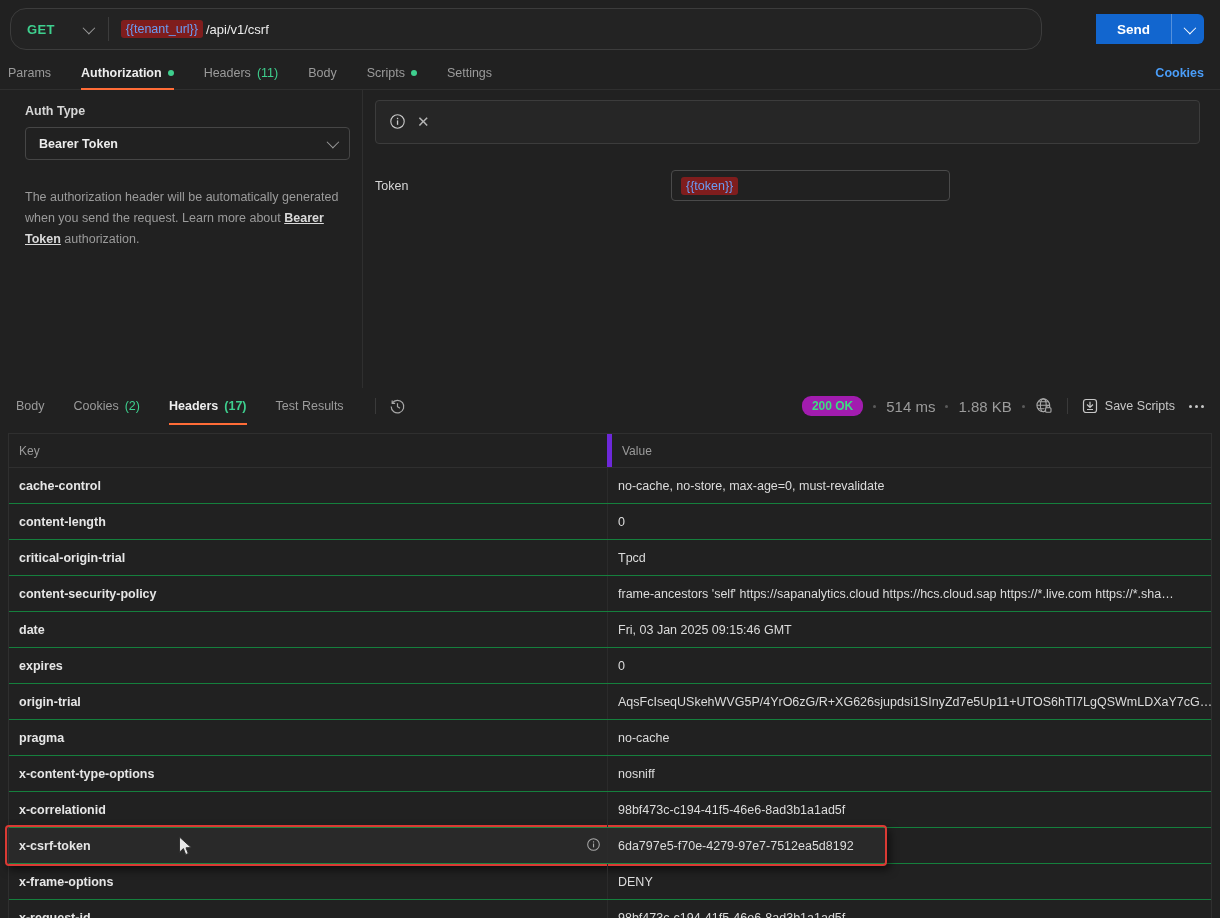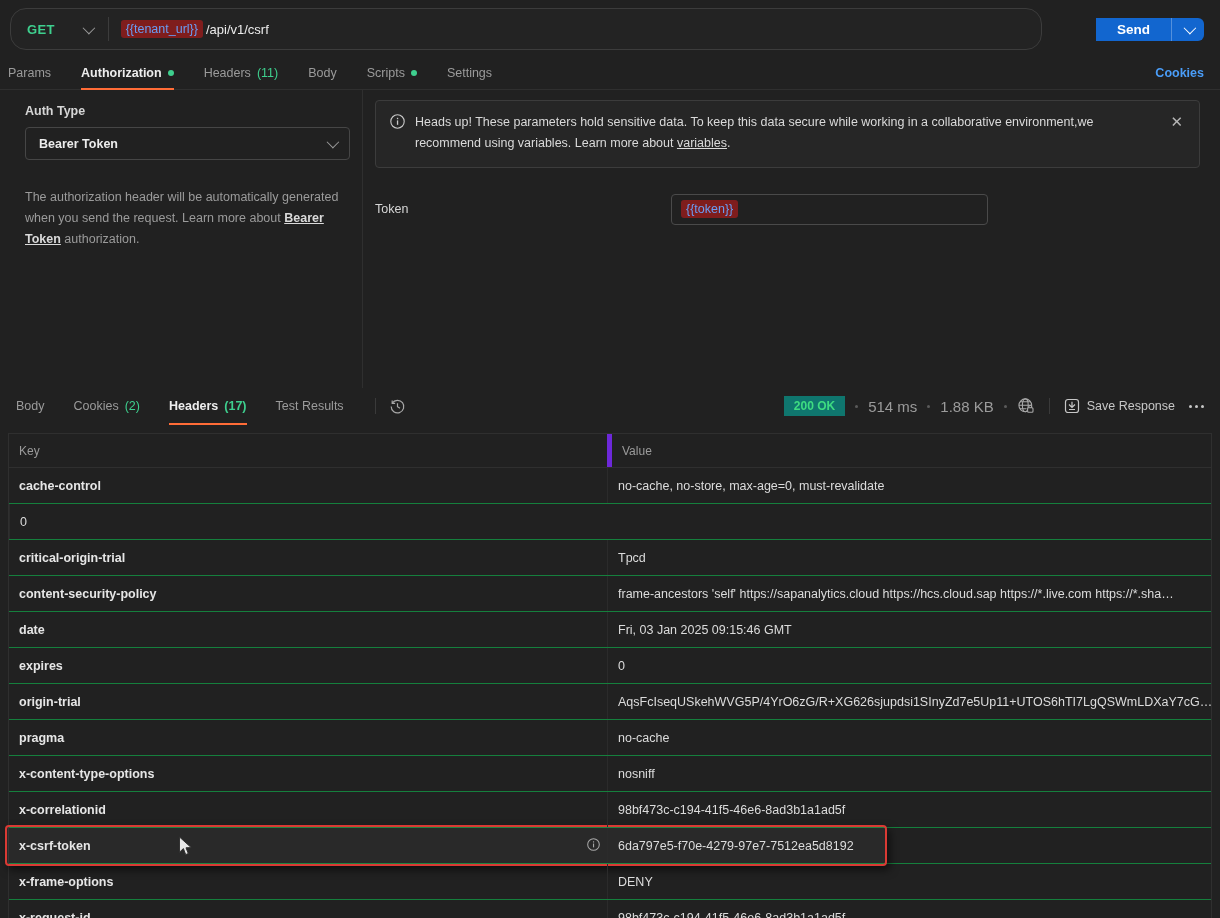--- a/index.html
+++ b/index.html
@@ -13,21 +13,21 @@
   }
   
   .topbar { display:flex; align-items:center; gap:8px; padding:8px 16px 6px 10px; height:56px; }
   .request-box { flex:1; display:flex; align-items:center; height:42px; border:1px solid #3c3c3c; border-radius:16px; background:#232323; min-width:0; }
   .method-select { display:flex; align-items:center; gap:28px; padding:0 16px; cursor:pointer; }
   .method-label { color:#3ecf8e; font-size:13px; font-weight:700; letter-spacing:.3px; }
   .chev { width:9px; height:9px; border-right:1.6px solid #9a9a9a; border-bottom:1.6px solid #9a9a9a; transform:rotate(45deg) translateY(-2px); }
   .vdiv { width:1px; height:24px; background:#3c3c3c; }
   .url-field { flex:1; display:flex; align-items:center; gap:3px; padding:0 12px; font-size:13px; color:#ececec; min-width:0; cursor:text; }
   .var-pill { color:#6a9ef5; background:#7f1d1d; border-radius:3px; padding:2px 5px; font-size:12.5px; }
-  .send-btn { display:flex; height:23px; border-radius:6px; overflow:hidden; cursor:pointer;padding-left:46px; }
+  .send-btn { display:flex; height:30px; border-radius:6px; overflow:hidden; cursor:pointer;padding-left:46px; }
   .send-main { background:#1266cf; color:#fff; font-weight:700; font-size:13.5px; padding:0 21px; display:flex; align-items:center; }
   .send-caret { background:#1266cf; border-left:1px solid rgba(255,255,255,.28); width:33px; display:flex; align-items:center; justify-content:center; }
   .send-caret .chev { border-color:#fff; }
   
   .req-tabs { display:flex; align-items:center; padding:0 16px 0 8px; height:34px; border-bottom:1px solid #2f2f2f; }
   .tab { margin-right:30px; color:#9b9b9b; font-size:12.5px; height:100%; display:flex; align-items:center; gap:6px; position:relative; cursor:pointer; white-space:nowrap; }
   .tab.active { color:#ededed; font-weight:700; }
   .tab.active::after { content:""; position:absolute; left:0; right:0; bottom:-1px; height:2px; background:#ff6c37; }
   .gdot { width:6px; height:6px; border-radius:50%; background:#3ecf8e; }
   .count { color:#3ecf8e; }
@@ -41,28 +41,28 @@
   .auth-desc { margin-top:27px; font-size:12.5px; color:#9b9b9b; line-height:1.66; padding-right:4px; }
   .auth-desc .desc-link { color:#dadada; font-weight:700; text-decoration:underline; cursor:pointer; }
   .auth-main { flex:1; padding:10px 20px 0 12px; min-width:0; }
   .banner { border:1px solid #3c3c3c; background:#262626; border-radius:4px; padding:11px 14px 12px; display:flex; gap:10px; align-items:flex-start; }
   .info-circ { flex-shrink:0; margin-top:2px; }
   .banner-text { flex:1; font-size:12.5px; color:#dadada; line-height:1.7; }
   .banner-text .u { text-decoration:underline; cursor:pointer; }
   .banner-close { color:#b5b5b5; font-size:15px; cursor:pointer; line-height:1; padding:2px 2px; }
   .token-row { margin-top:26px; display:flex; align-items:center; }
   .token-label { width:296px; font-size:12.5px; color:#d6d6d6; flex-shrink:0; }
-  .token-input { width:317px; height:31px; border:1px solid #4a4a4a; border-radius:4px; display:flex; align-items:center; padding:0 9px; cursor:text; }
+  .token-input { width:279px; height:31px; border:1px solid #4a4a4a; border-radius:4px; display:flex; align-items:center; padding:0 9px; cursor:text; }
   
   .res-bar { display:flex; align-items:center; height:37px; padding:0 16px; border-bottom:1px solid transparent; }
   .res-bar .tab { margin-right:29px; }
   .res-divider { width:1px; height:16px; background:#3a3a3a; margin:0 13px 0 2px; }
   .icon-btn { display:flex; align-items:center; cursor:pointer; color:#a8a8a8; }
   .res-meta { margin-left:auto; display:flex; align-items:center; gap:10px; }
-  .status-badge { background:#0f766e; color:#3edc81; font-size:12px; font-weight:700; padding:3px 10px; border-radius:0; }
+  .status-badge { background:#a21caf; color:#3edc81; font-size:12px; font-weight:700; padding:3px 10px; border-radius:9px; }
   .sep-dot { width:3px; height:3px; border-radius:50%; background:#5a5a5a; }
   .meta-text { color:#9b9b9b; font-size:15px; }
   .save-response { display:flex; align-items:center; gap:7px; color:#c7c7c7; font-size:12.5px; cursor:pointer; }
   .more-dots { display:flex; gap:3px; margin-left:4px; cursor:pointer; }
   .more-dots i { width:3px; height:3px; border-radius:50%; background:#c7c7c7; display:block; }
   
   .headers-table { margin:8px 8px 0; border:1px solid #2f2f2f; border-bottom:none; }
   .t-head { display:flex; height:34px; align-items:center; border-bottom:1px solid #2f2f2f; color:#9b9b9b; font-size:12px; }
   .col-key { width:598px; padding-left:10px; flex-shrink:0; }
   .col-val { flex:1; padding-left:10px; border-left:5px solid #6d28d9; align-self:stretch; display:flex; align-items:center; min-width:0; }
@@ -134,21 +134,20 @@
     </div>
     <p class="auth-desc"><span>The authorization header will be automatically generated when you send the request. Learn more about </span><span class="desc-link">Bearer Token</span><span> authorization.</span></p>
   </div>
   <div class="auth-main">
     <div class="banner">
       <svg class="info-circ" width="15" height="15" viewBox="0 0 15 15">
           <circle cx="7.5" cy="7.5" r="6.7" fill="none" stroke="#c9c9c9" stroke-width="1.1"></circle>
           <rect x="6.9" y="6.4" width="1.3" height="4.4" fill="#c9c9c9"></rect>
           <rect x="6.9" y="3.8" width="1.3" height="1.4" fill="#c9c9c9"></rect>
         </svg>
-      <div class="banner-text"><span>Heads up! These parameters hold sensitive data. To keep this data secure while working in a collaborative environment,we recommend using variables. Learn more about </span><span class="u">variables</span><span>.</span></div>
       <span class="banner-close">✕</span>
     </div>
     <div class="token-row">
       <span class="token-label">Token</span>
       <div class="token-input">
         <span class="var-pill">{{token}}</span>
       </div>
     </div>
   </div>
 </div>
@@ -191,21 +190,21 @@
           <rect x="10.6" y="10.8" width="5.4" height="4.4" rx="1" fill="#212121" stroke="#a8a8a8"></rect>
           <path d="M11.9 10.8 v-1.2 a1.4 1.4 0 0 1 2.8 0 v1.2" fill="none"></path>
         </svg>
     </span>
     <div class="res-divider" style="margin:0 4px;"></div>
     <span class="save-response">
       <svg width="16" height="16" viewBox="0 0 16 16" fill="none" stroke="#c7c7c7" stroke-width="1.2">
           <rect x="1.5" y="1.5" width="13" height="13" rx="2.5"></rect>
           <path d="M5 6.5 L8 9.5 L11 6.5 M8 9.5 V3.8 M5 11.5 H11"></path>
         </svg>
-      <span>Save Response</span>
+      <span>Save Scripts</span>
     </span>
     <span class="more-dots">
         <i></i>
         <i></i>
         <i></i>
       </span>
   </div>
 </div>
 
 <div class="headers-table">
@@ -216,20 +215,21 @@
   <div>
       <div class="t-row">
 
     <div class="key-cell">cache-control</div>
 
     <div class="val-cell">no-cache, no-store, max-age=0, must-revalidate</div>
 
   </div>
       <div class="t-row">
 
+    <div class="key-cell">content-length</div>
 
     <div class="val-cell">0</div>
 
   </div>
       <div class="t-row">
 
     <div class="key-cell">critical-origin-trial</div>
 
     <div class="val-cell">Tpcd</div>
 

